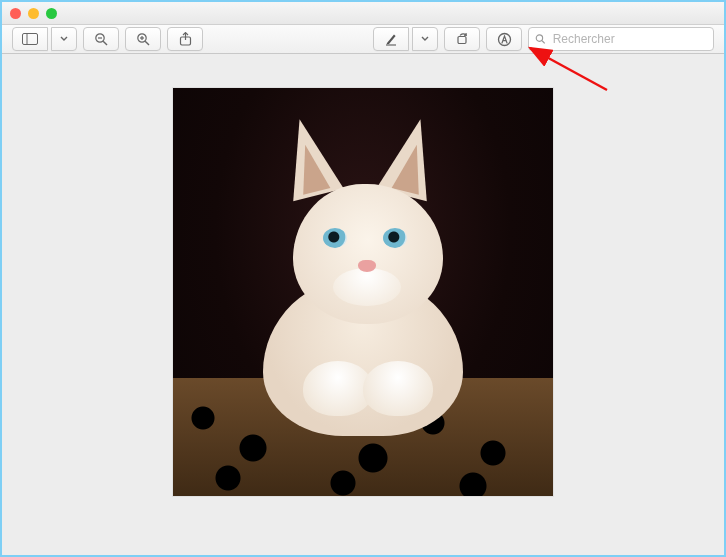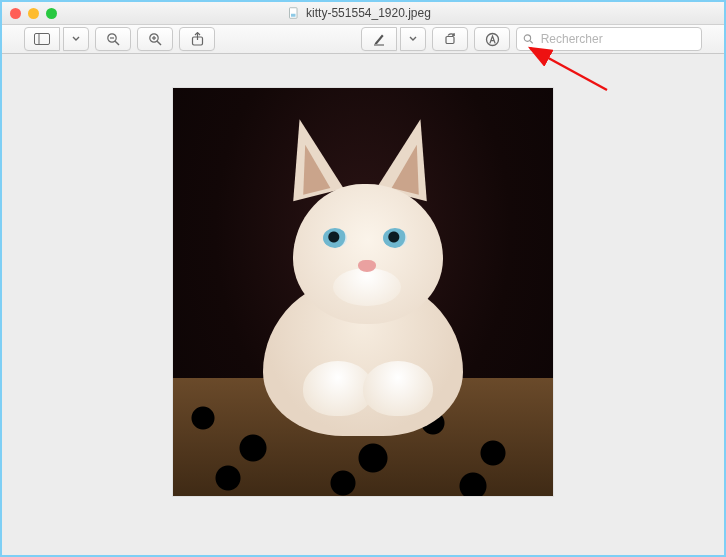--- a/index.html
+++ b/index.html
@@ -5,21 +5,21 @@
   html,body{margin:0;padding:0;width:726px;height:557px;font-family:-apple-system,Helvetica,Arial,sans-serif;font-size:12px;background:#fff;}
   .frame{box-sizing:border-box;width:726px;height:557px;border:2px solid #7ecff5;background:#ededed;position:relative;overflow:hidden;}
   .titlebar{height:22px;background:linear-gradient(#f6f6f6,#e8e8e8);border-bottom:1px solid #d0d0d0;display:flex;align-items:center;padding:0 8px;}
   .traffic{display:flex;gap:7px;}
   .tdot{width:11px;height:11px;border-radius:50%;}
   .tdot.red{background:#ff5f57;}
   .tdot.yellow{background:#febc2e;}
   .tdot.green{background:#28c840;}
   .title-wrap{flex:1;display:flex;justify-content:center;align-items:center;gap:6px;color:#444;}
   .title-wrap .ficon{width:12px;height:12px;}
-  .toolbar{height:28px;background:linear-gradient(#fbfbfb,#efefef);border-bottom:1px solid #c8c8c8;display:flex;align-items:center;padding:0 22px;gap:6px;}
+  .toolbar{height:28px;background:linear-gradient(#fbfbfb,#efefef);border-bottom:1px solid #c8c8c8;display:flex;align-items:center;padding:0 10px;gap:6px;}
   .tb-group{display:flex;gap:4px;}
   .tb-btn{height:22px;min-width:24px;padding:0 5px;background:linear-gradient(#ffffff,#f2f2f2);border:1px solid #c9c9c9;border-radius:4px;display:flex;align-items:center;justify-content:center;color:#555;box-shadow:0 1px 0 rgba(0,0,0,0.02);}
   .tb-btn.seg-left{border-top-right-radius:0;border-bottom-right-radius:0;}
   .tb-btn.seg-right{border-top-left-radius:0;border-bottom-left-radius:0;margin-left:-1px;}
   .spacer{flex:1;}
   .search{height:22px;width:172px;background:#fff;border:1px solid #c9c9c9;border-radius:4px;display:flex;align-items:center;padding:0 6px;color:#999;}
   .search input{border:none;outline:none;font-size:12px;color:#333;background:transparent;width:100%;}
   .search input::placeholder{color:#b5b5b5;}
   .content{position:absolute;top:52px;left:2px;right:2px;bottom:2px;background:#ededed;display:flex;align-items:flex-start;justify-content:center;padding-top:34px;}
   .image-box{width:380px;height:408px;background:#1a0b0c;box-shadow:0 0 0 1px rgba(0,0,0,0.05);position:relative;overflow:hidden;}
@@ -59,27 +59,20 @@
 </head>
 <body>
 
 <div class="frame">
 
   <div class="titlebar">
     <div class="traffic">
       <div class="tdot red"></div>
       <div class="tdot yellow"></div>
       <div class="tdot green"></div>
-    </div>
-    <div class="title-wrap">
-      <svg class="ficon" viewBox="0 0 16 16">
-          <rect x="2" y="1" width="10" height="14" rx="1" fill="#fff" stroke="#9aa"></rect>
-          <rect x="4" y="9" width="6" height="4" fill="#8ecae6"></rect>
-        </svg>
-      <span>kitty-551554_1920.jpeg</span>
     </div>
     <div style="width:54px"></div>
   </div>
 
   <div class="toolbar">
     <div class="tb-group">
       <div class="tb-btn seg-left">
         <svg width="16" height="12" viewBox="0 0 16 12">
             <rect x="0.5" y="0.5" width="15" height="11" rx="1.5" fill="none" stroke="#666"></rect>
             <line x1="5" y1="0.5" x2="5" y2="11.5" stroke="#666"></line>

